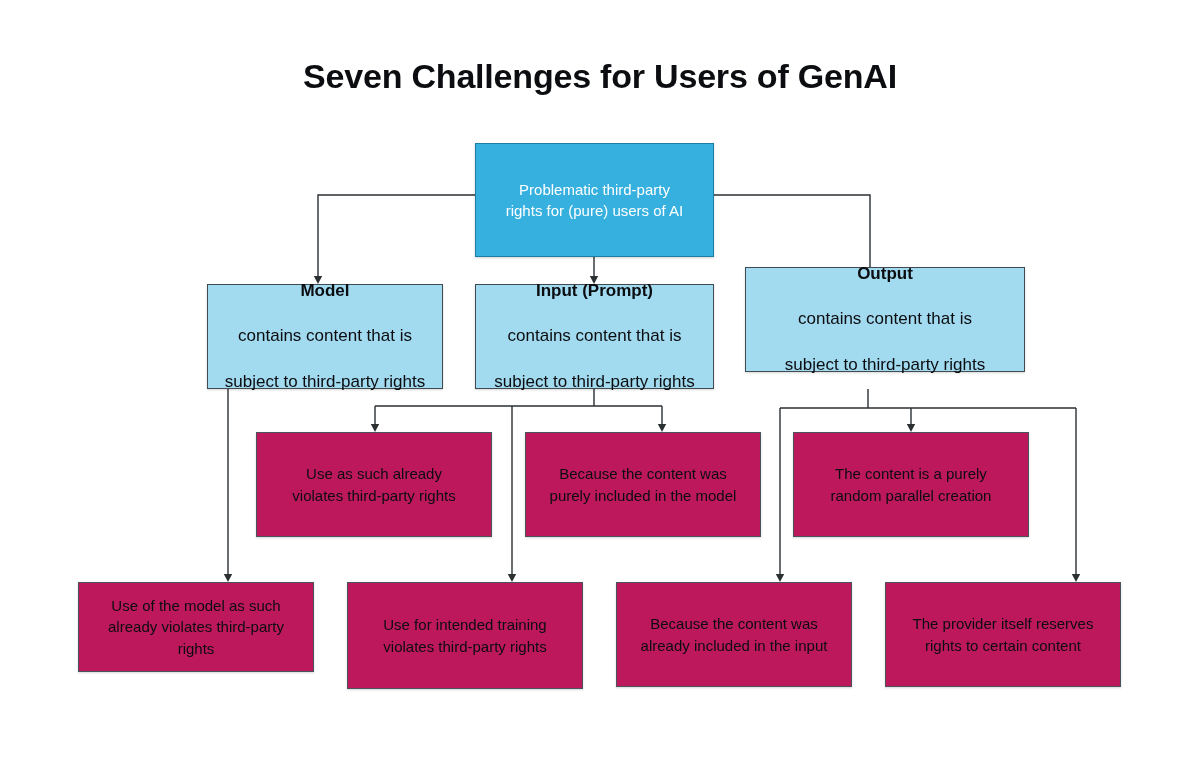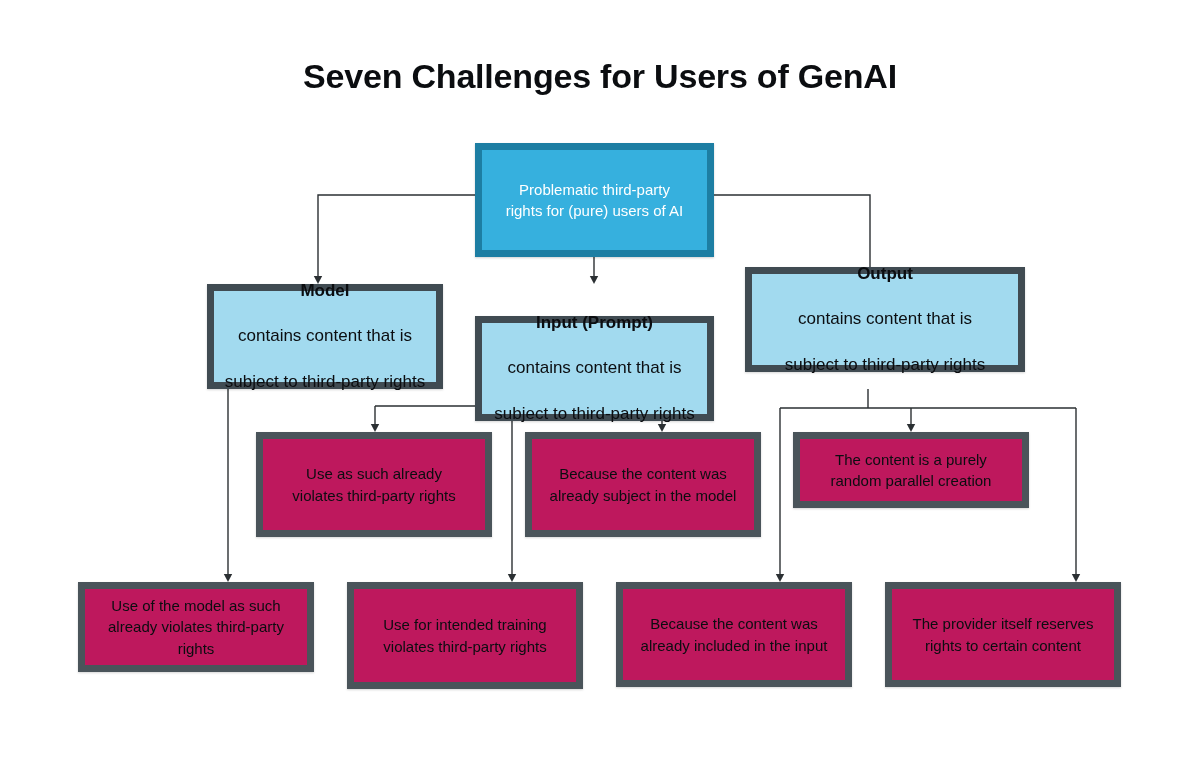--- a/index.html
+++ b/index.html
@@ -60,21 +60,21 @@
   }
 
   .node {
     position: absolute;
     box-sizing: border-box;
     display: flex;
     flex-direction: column;
     align-items: center;
     justify-content: center;
     text-align: center;
-    border: 7px solid #a16207;
+    border: 1px solid #a16207;
     padding: 6px 10px;
     line-height: 1.42;
   }
 
   .node .line {
     display: block;
     white-space: nowrap;
   }
 
   
@@ -162,43 +162,43 @@
       <span class="line">Problematic third-party</span>
       <span class="line">rights for (pure) users of AI</span>
     </div>
 
     <div class="node level-two" style="left:207px; top:284px; width:236px; height:105px;">
       <span class="line title">Model</span>
       <span class="line">contains content that is</span>
       <span class="line">subject to third-party rights</span>
     </div>
 
-    <div class="node level-two" style="left:475px; top:284px; width:239px; height:105px;margin-top:32px;">
+    <div class="node level-two" style="left:475px; top:284px; width:239px; height:105px;">
       <span class="line title">Input (Prompt)</span>
       <span class="line">contains content that is</span>
       <span class="line">subject to third-party rights</span>
     </div>
 
     <div class="node level-two" style="left:745px; top:267px; width:280px; height:105px;text-align:right;">
       <span class="line title">Output</span>
       <span class="line">contains content that is</span>
       <span class="line">subject to third-party rights</span>
     </div>
 
     <div class="node level-three" style="left:256px; top:432px; width:236px; height:105px;">
       <span class="line">Use as such already</span>
       <span class="line">violates third-party rights</span>
     </div>
 
     <div class="node level-three" style="left:525px; top:432px; width:236px; height:105px;">
       <span class="line">Because the content was</span>
-      <span class="line">already subject in the model</span>
-    </div>
-
-    <div class="node level-three" style="left:793px; top:432px; width:236px; height:76px;">
+      <span class="line">purely included in the model</span>
+    </div>
+
+    <div class="node level-three" style="left:793px; top:432px; width:236px; height:105px;">
       <span class="line">The content is a purely</span>
       <span class="line">random parallel creation</span>
     </div>
 
     <div class="node level-four" style="left:78px; top:582px; width:236px; height:90px;">
       <span class="line">Use of the model as such</span>
       <span class="line">already violates third-party</span>
       <span class="line">rights</span>
     </div>
 

